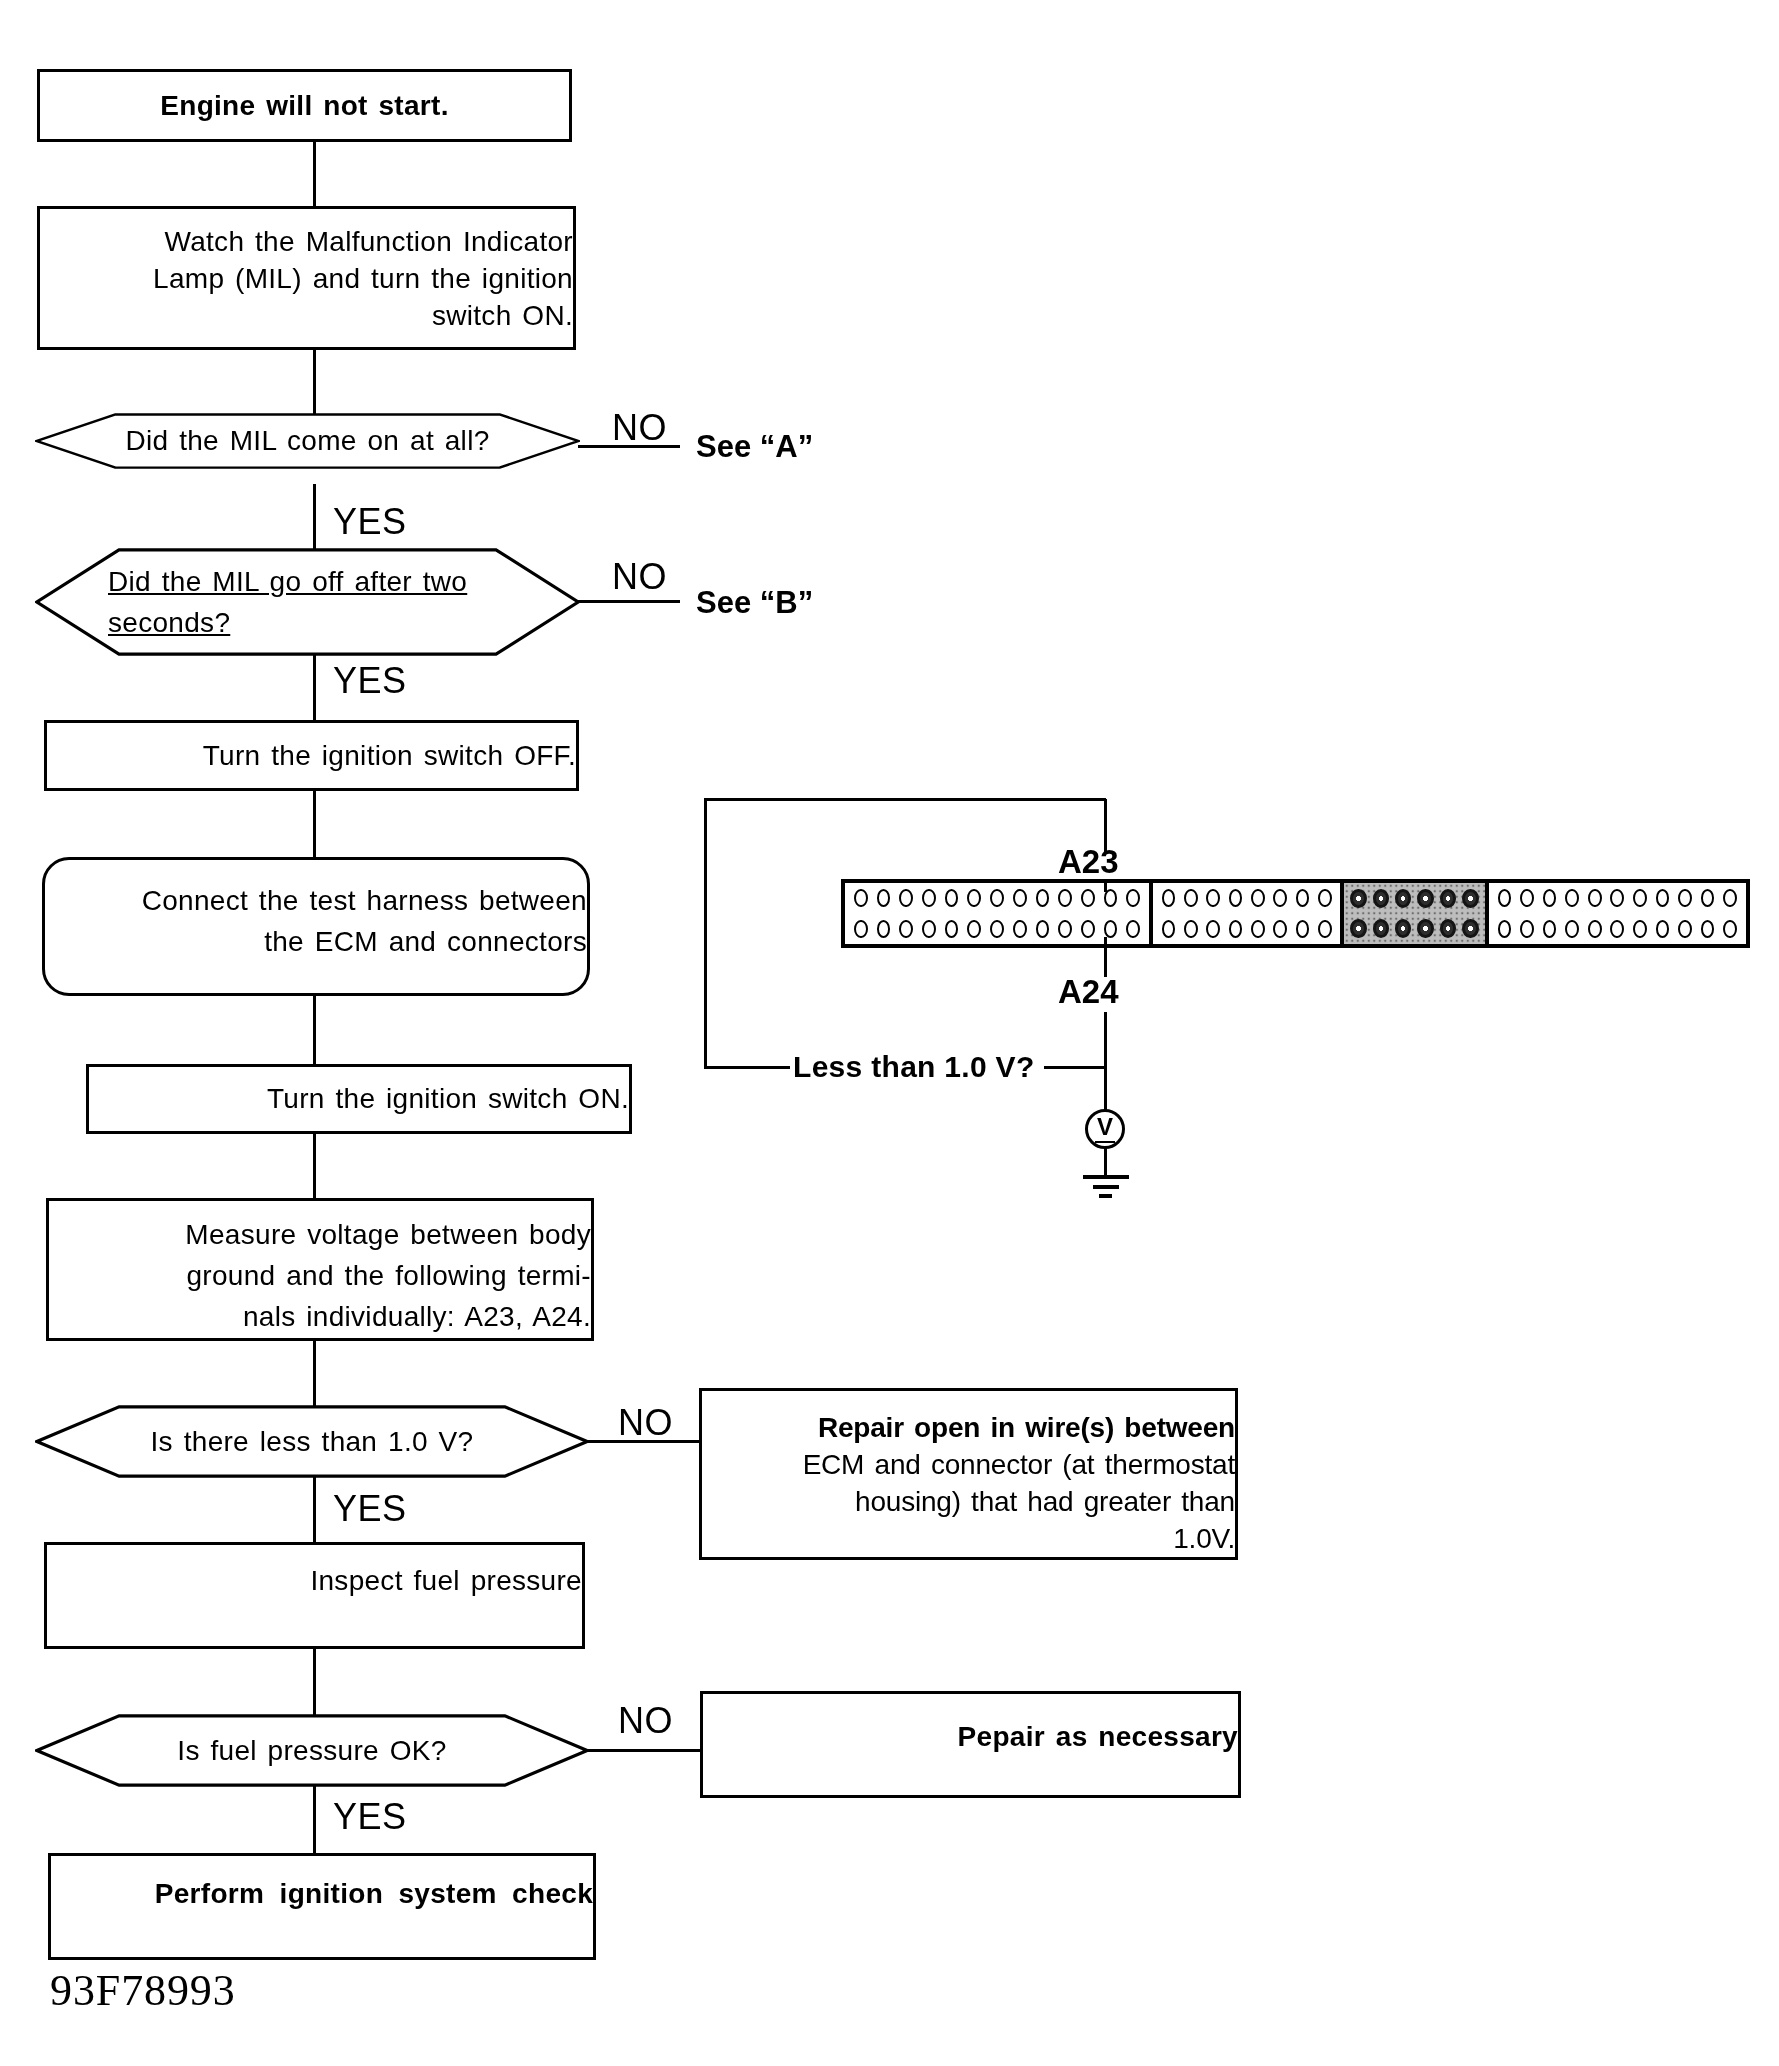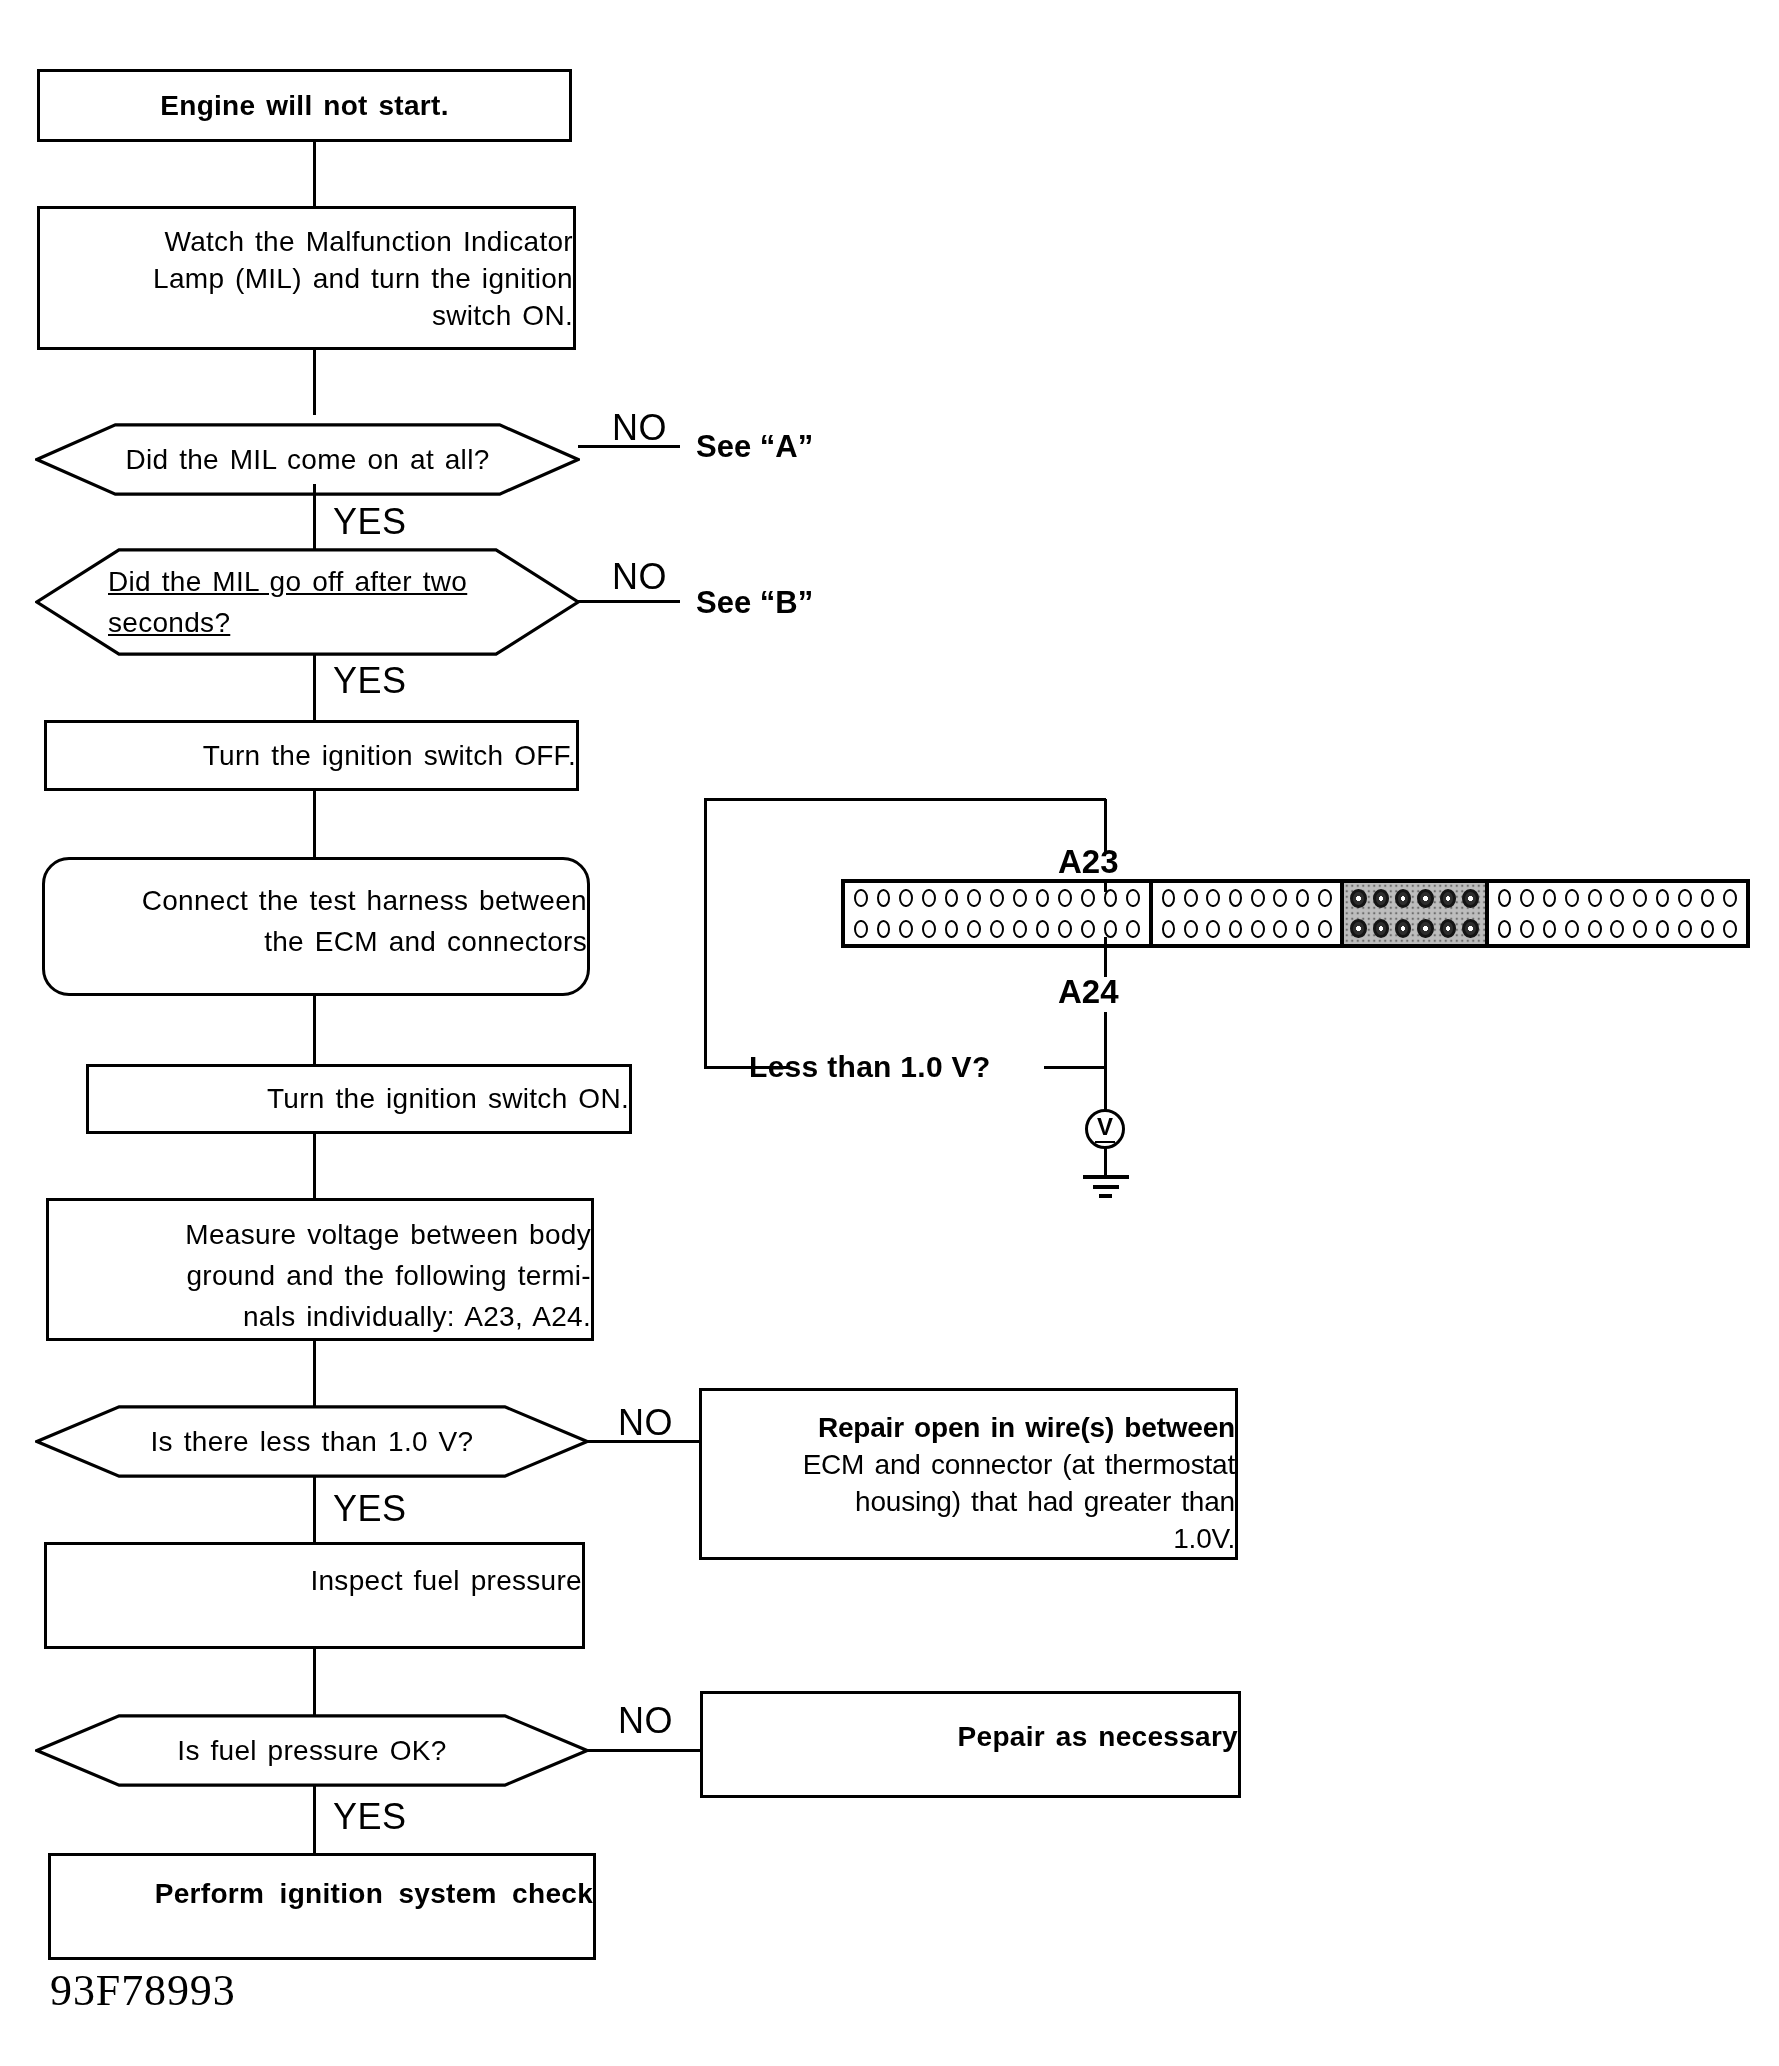--- a/index.html
+++ b/index.html
@@ -81,21 +81,21 @@
   <div class="vl" style="left:313px; top:142px; width:2.7px; height:66px;"></div>
 
   <div class="box vc" style="left:37px; top:206px; width:539px; height:144px; padding-left:46px; line-height:37px;">
     <span>Watch the Malfunction Indicator</span>
     <span>Lamp (MIL) and turn the ignition</span>
     <span>switch ON.</span>
   </div>
 
   <div class="vl" style="left:313px; top:350px; width:2.7px; height:65px;"></div>
 
-  <div class="hex" style="left:35px; top:423px; width:545px; height:73px;">
+  <div class="hex" style="left:35px; top:413px; width:545px; height:56px;">
     <svg viewBox="0 0 597 80" preserveAspectRatio="none">
       <polygon points="88,2 509,2 595,40 509,78 88,78 2,40" fill="#fff" stroke="#000" stroke-width="3.5"></polygon>
     </svg>
     <div class="htext">Did the MIL come on at all?</div>
   </div>
   <div class="hl" style="left:578px; top:445px; width:102px; height:2.7px;"></div>
   <div class="lbl" style="left:612px; top:407px;">NO</div>
   <div class="ref" style="left:696px; top:429px;">See “A”</div>
 
   <div class="vl" style="left:313px; top:484px; width:2.7px; height:66px;"></div>
@@ -188,21 +188,21 @@
   <div class="box" style="left:48px; top:1853px; width:548px; height:107px; padding:22px 0 0 44px; font-weight:bold; word-spacing:7.3px;">
     <span>Perform ignition system check</span>
   </div>
 
   <div class="caption">93F78993</div>
 
   <div class="hl" style="left:704px; top:798px; width:402px; height:2.7px;"></div>
   <div class="vl" style="left:704px; top:798px; width:2.7px; height:271px;"></div>
   <div class="hl" style="left:704px; top:1066px; width:86px; height:2.7px;"></div>
   <div class="hl" style="left:1044px; top:1066px; width:61px; height:2.7px;"></div>
-  <div class="bracket-label" style="left:749px; top:1050px;">Less than 1.0 V?</div>
+  <div class="bracket-label" style="left:793px; top:1050px;">Less than 1.0 V?</div>
 
   <div class="wire" style="top:799px; height:53px;"></div>
   <div class="term" style="left:1058px; top:844px;">A23</div>
   <div class="wire" style="top:879px; height:12.8px;"></div>
 
   <div class="connector">
       <div class="seg" style="flex-grow: 13; flex-basis: 0px;">
         <div class="pin-row">
           <div class="pin"></div>
           <div class="pin"></div>

